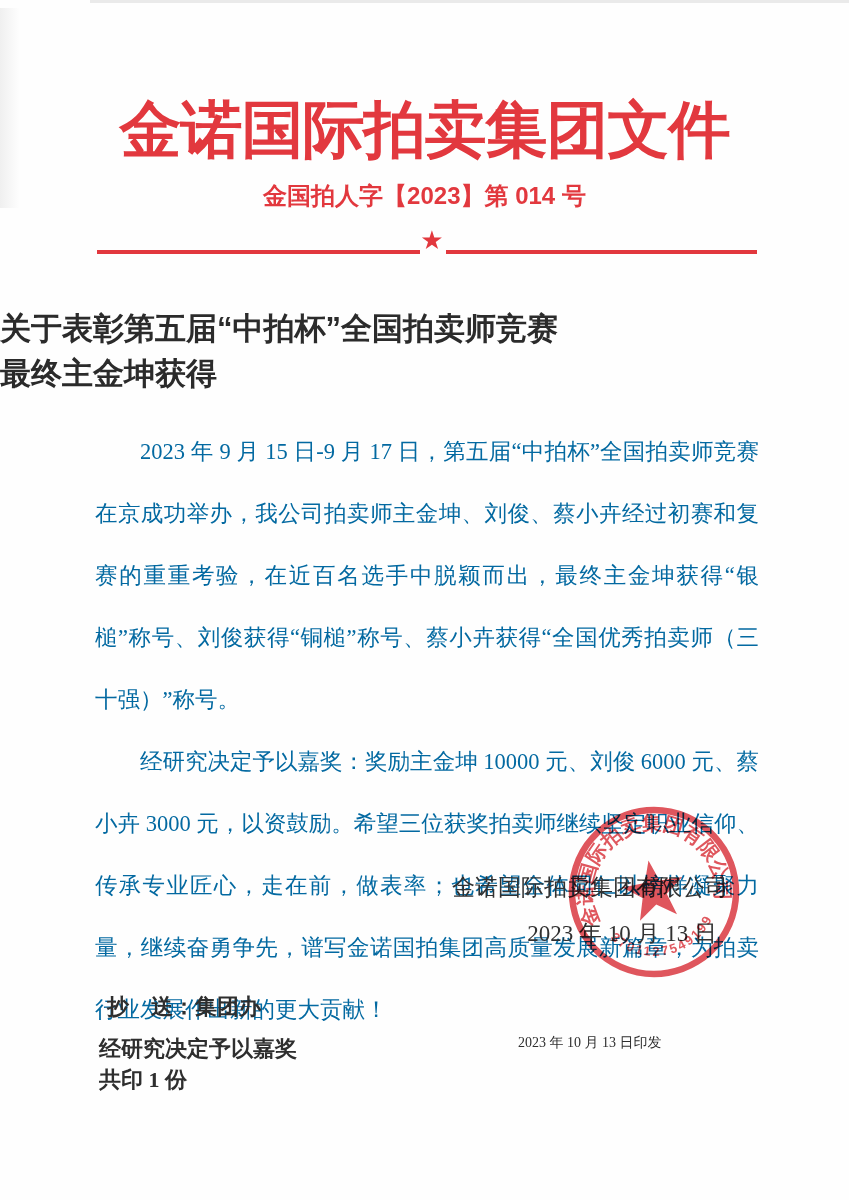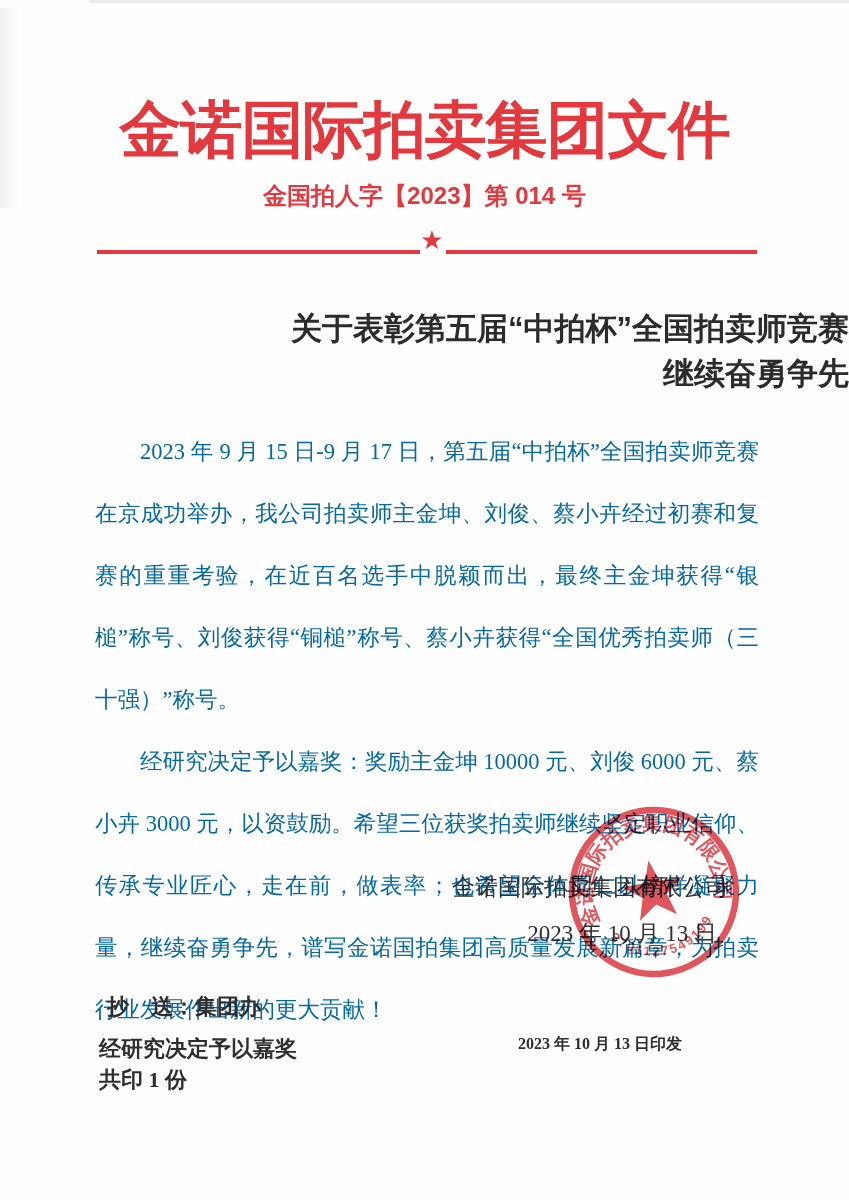--- a/index.html
+++ b/index.html
@@ -77,21 +77,21 @@
     transform: translateX(-50%);
     font-size: 26px;
     line-height: 26px;
     color: #e2383e;
   }
   
   .doc-title {
     position: absolute;
     top: 306px; left: 0; right: 0;
     margin: 0;
-    text-align: right;
+    text-align: left;
     font-family: "Liberation Sans", sans-serif;
     font-size: 31px;
     font-weight: 700;
     line-height: 45px;
     color: #2b2b2b;
   }
   
   .doc-body {
     position: absolute;
     top: 421px; left: 95px;
@@ -139,22 +139,22 @@
     color: #2e2e2e;
     white-space: nowrap;
   }
   .fl-keywords { top: 960px; }
   .fl-cc       { top: 992px; margin-left: 8px; }
   .fl-issuer   { top: 1034px; }
   .fl-copies   { top: 1065px; }
   .fl-printdate {
     position: absolute;
     left: 518px; top: 1034px;
-    font-size: 16px;
-    font-weight: 700;
+    font-size: 14px;
+    font-weight: 400;
     color: #2e2e2e;
     white-space: nowrap;
   }
 </style>
 </head>
 <body>
 
 <div class="page">
 
   <div class="scan-top-strip"></div>
@@ -165,21 +165,21 @@
   <div class="doc-number">金国拍人字【2023】第 014 号</div>
 
   <div class="divider">
     <span class="line-left"></span>
     <span class="star">★</span>
     <span class="line-right"></span>
   </div>
 
   <h2 class="doc-title">
     <div>关于表彰第五届“中拍杯”全国拍卖师竞赛</div>
-    <div>继续奋勇争先</div>
+    <div>最终主金坤获得</div>
   </h2>
 
   <div class="doc-body">
     <p>2023 年 9 月 15 日-9 月 17 日，第五届“中拍杯”全国拍卖师竞赛在京成功举办，我公司拍卖师主金坤、刘俊、蔡小卉经过初赛和复赛的重重考验，在近百名选手中脱颖而出，最终主金坤获得“银槌”称号、刘俊获得“铜槌”称号、蔡小卉获得“全国优秀拍卖师（三十强）”称号。</p>
     <p>经研究决定予以嘉奖：奖励主金坤 10000 元、刘俊 6000 元、蔡小卉 3000 元，以资鼓励。希望三位获奖拍卖师继续坚定职业信仰、传承专业匠心，走在前，做表率；也希望全体同仁以榜样凝聚力量，继续奋勇争先，谱写金诺国拍集团高质量发展新篇章，为拍卖行业发展作出新的更大贡献！</p>
   </div>
 
   <div class="sig-company">金诺国际拍卖集团有限公司</div>
   <div class="sig-date">2023 年 10 月 13 日</div>
 

